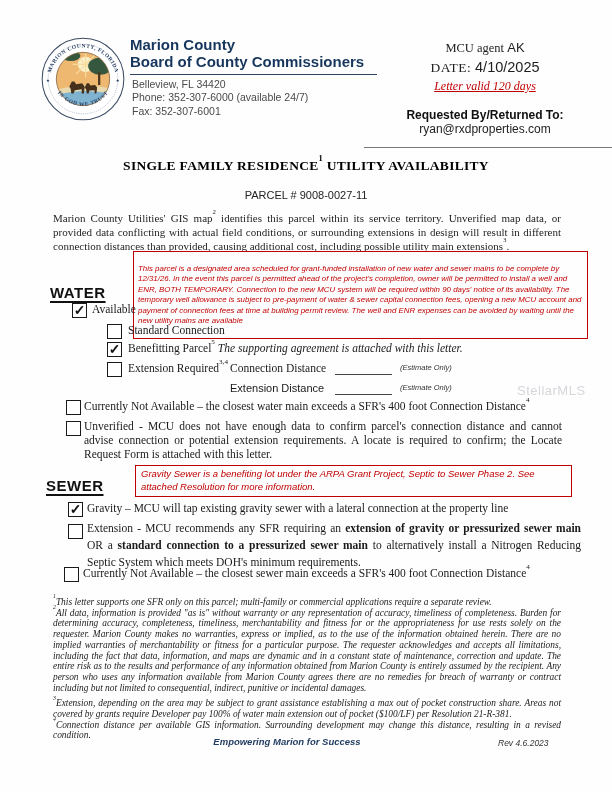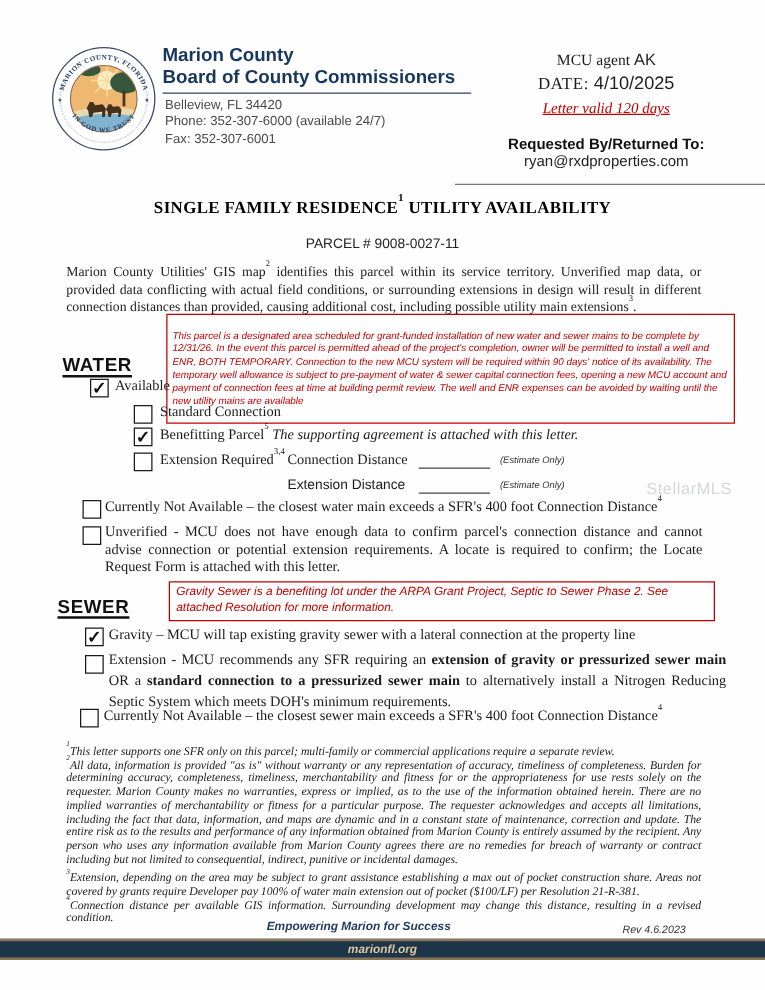--- a/index.html
+++ b/index.html
@@ -208,19 +208,16 @@
 
   <div class="footnotes">
     <p><sup>1</sup><span>This letter supports one SFR only on this parcel; multi-family or commercial applications require a separate review.</span></p>
     <p><sup>2</sup><span>All data, information is provided "as is" without warranty or any representation of accuracy, timeliness of completeness. Burden for determining accuracy, completeness, timeliness, merchantability and fitness for or the appropriateness for use rests solely on the requester. Marion County makes no warranties, express or implied, as to the use of the information obtained herein. There are no implied warranties of merchantability or fitness for a particular purpose. The requester acknowledges and accepts all limitations, including the fact that data, information, and maps are dynamic and in a constant state of maintenance, correction and update. The entire risk as to the results and performance of any information obtained from Marion County is entirely assumed by the recipient. Any person who uses any information available from Marion County agrees there are no remedies for breach of warranty or contract including but not limited to consequential, indirect, punitive or incidental damages.</span></p>
     <p class="gap"><sup>3</sup><span>Extension, depending on the area may be subject to grant assistance establishing a max out of pocket construction share. Areas not covered by grants require Developer pay 100% of water main extension out of pocket ($100/LF) per Resolution 21-R-381.</span></p>
     <p><sup>4</sup><span>Connection distance per available GIS information. Surrounding development may change this distance, resulting in a revised condition.</span></p>
   </div>
 
   <div class="motto">Empowering Marion for Success</div>
   <div class="rev">Rev 4.6.2023</div>
-  <div class="footer-bar">
-    <span>marionfl.org</span>
-  </div>
 
   <div class="watermark">StellarMLS</div>
 
 </div>
 
 </body></html>

